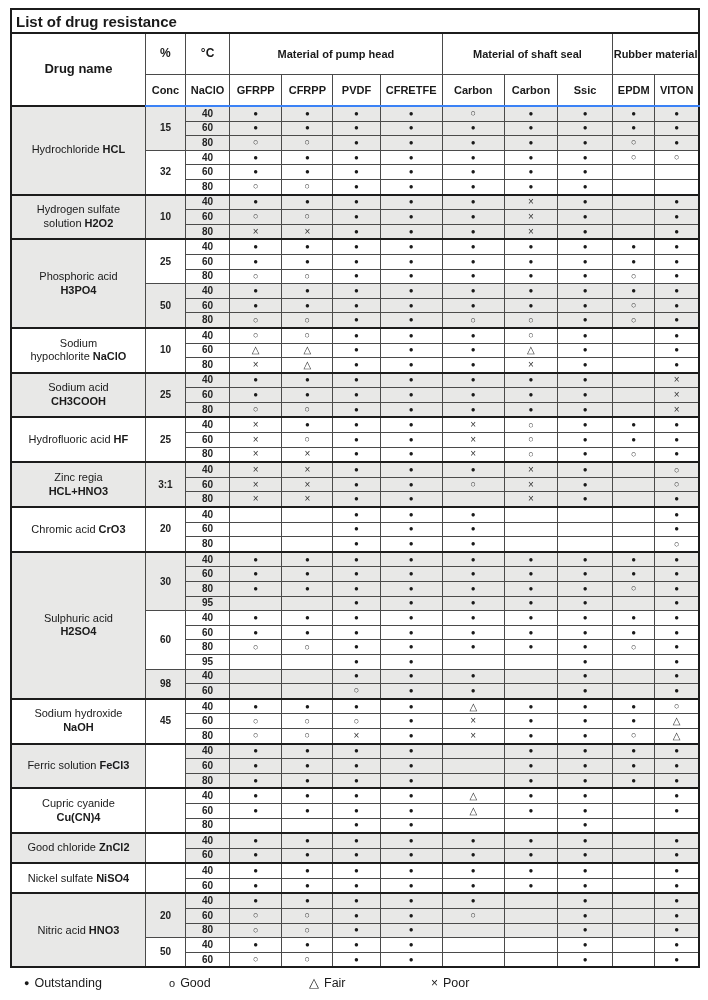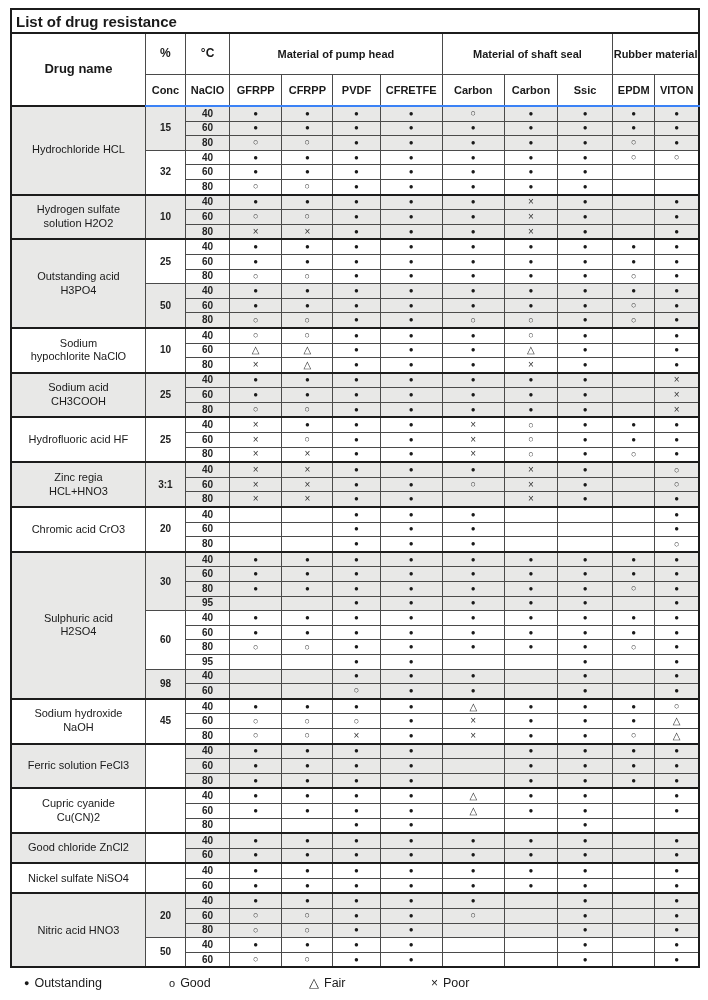--- a/index.html
+++ b/index.html
@@ -13,21 +13,21 @@
   td,th{border:1px solid #4a4a4a;padding:0;text-align:center;vertical-align:middle;overflow:hidden;}
   .title-row td{border-bottom:2px solid #1c1c1c;text-align:left;font-weight:bold;
     font-size:15px;height:22px;padding-left:4px;background:#fff;}
   thead th{font-weight:bold;font-size:11px;background:#fff;line-height:1.15;}
   tr.h1 th{height:40px;border-bottom:1px solid #4a4a4a;}
   tr.h2 th{height:30px;border-bottom:2px solid #3b82f6;}
   th.name-h{font-size:13px;}
   th.unit{font-size:12px;}
   tbody td{height:13.6px;font-size:10px;line-height:1;}
   td.name-cell{font-size:11px;line-height:1.25;}
-  td.name-cell .bold{font-weight:normal;}
+  td.name-cell .bold{font-weight:bold;}
   td.conc-cell,td.temp-cell{font-weight:bold;font-size:10px;color:#222;}
   .shade-g{background:#e8e8e7;}
   .shade-w{background:#ffffff;}
   tbody tr td{border-top:1px solid #8f8f8f;}
   tbody tr.band-first td{border-top:1px solid #3a3a3a;}
   tbody tr.group-first td{border-top:2px solid #1c1c1c;}
   td.sym-O{font-size:8px;}
   td.sym-G{font-size:9px;color:#333;}
   td.sym-F{font-size:10px;color:#333;}
   td.sym-P{font-size:10px;color:#333;}
@@ -199,21 +199,21 @@
           <td class="sym-cell sym-O">●</td>
           <td class="sym-cell sym-O">●</td>
           <td class="sym-cell sym-O">●</td>
           <td class="sym-cell sym-P">×</td>
           <td class="sym-cell sym-O">●</td>
           <td class="sym-cell"></td>
           <td class="sym-cell sym-O">●</td>
         </tr>
         <tr class="group-first shade-w">
           <td class="name-cell shade-g" rowspan="6">
-            <div><span>Outstanding acid</span></div>
+            <div><span>Phosphoric acid</span></div>
             <div><span class="bold">H3PO4</span></div>
           </td>
           <td class="conc-cell shade-w" rowspan="3">25</td>
           <td class="temp-cell">40</td>
           <td class="sym-cell sym-O">●</td>
           <td class="sym-cell sym-O">●</td>
           <td class="sym-cell sym-O">●</td>
           <td class="sym-cell sym-O">●</td>
           <td class="sym-cell sym-O">●</td>
           <td class="sym-cell sym-O">●</td>
@@ -689,21 +689,21 @@
           <td class="sym-cell sym-O">●</td>
           <td class="sym-cell"></td>
           <td class="sym-cell sym-O">●</td>
           <td class="sym-cell sym-O">●</td>
           <td class="sym-cell sym-O">●</td>
           <td class="sym-cell sym-O">●</td>
         </tr>
         <tr class="group-first shade-w">
           <td class="name-cell shade-w" rowspan="3">
             <div><span>Cupric cyanide</span></div>
-            <div><span class="bold">Cu(CN)2</span></div>
+            <div><span class="bold">Cu(CN)4</span></div>
           </td>
           <td class="conc-cell shade-w" rowspan="3"></td>
           <td class="temp-cell">40</td>
           <td class="sym-cell sym-O">●</td>
           <td class="sym-cell sym-O">●</td>
           <td class="sym-cell sym-O">●</td>
           <td class="sym-cell sym-O">●</td>
           <td class="sym-cell sym-F">△</td>
           <td class="sym-cell sym-O">●</td>
           <td class="sym-cell sym-O">●</td>

